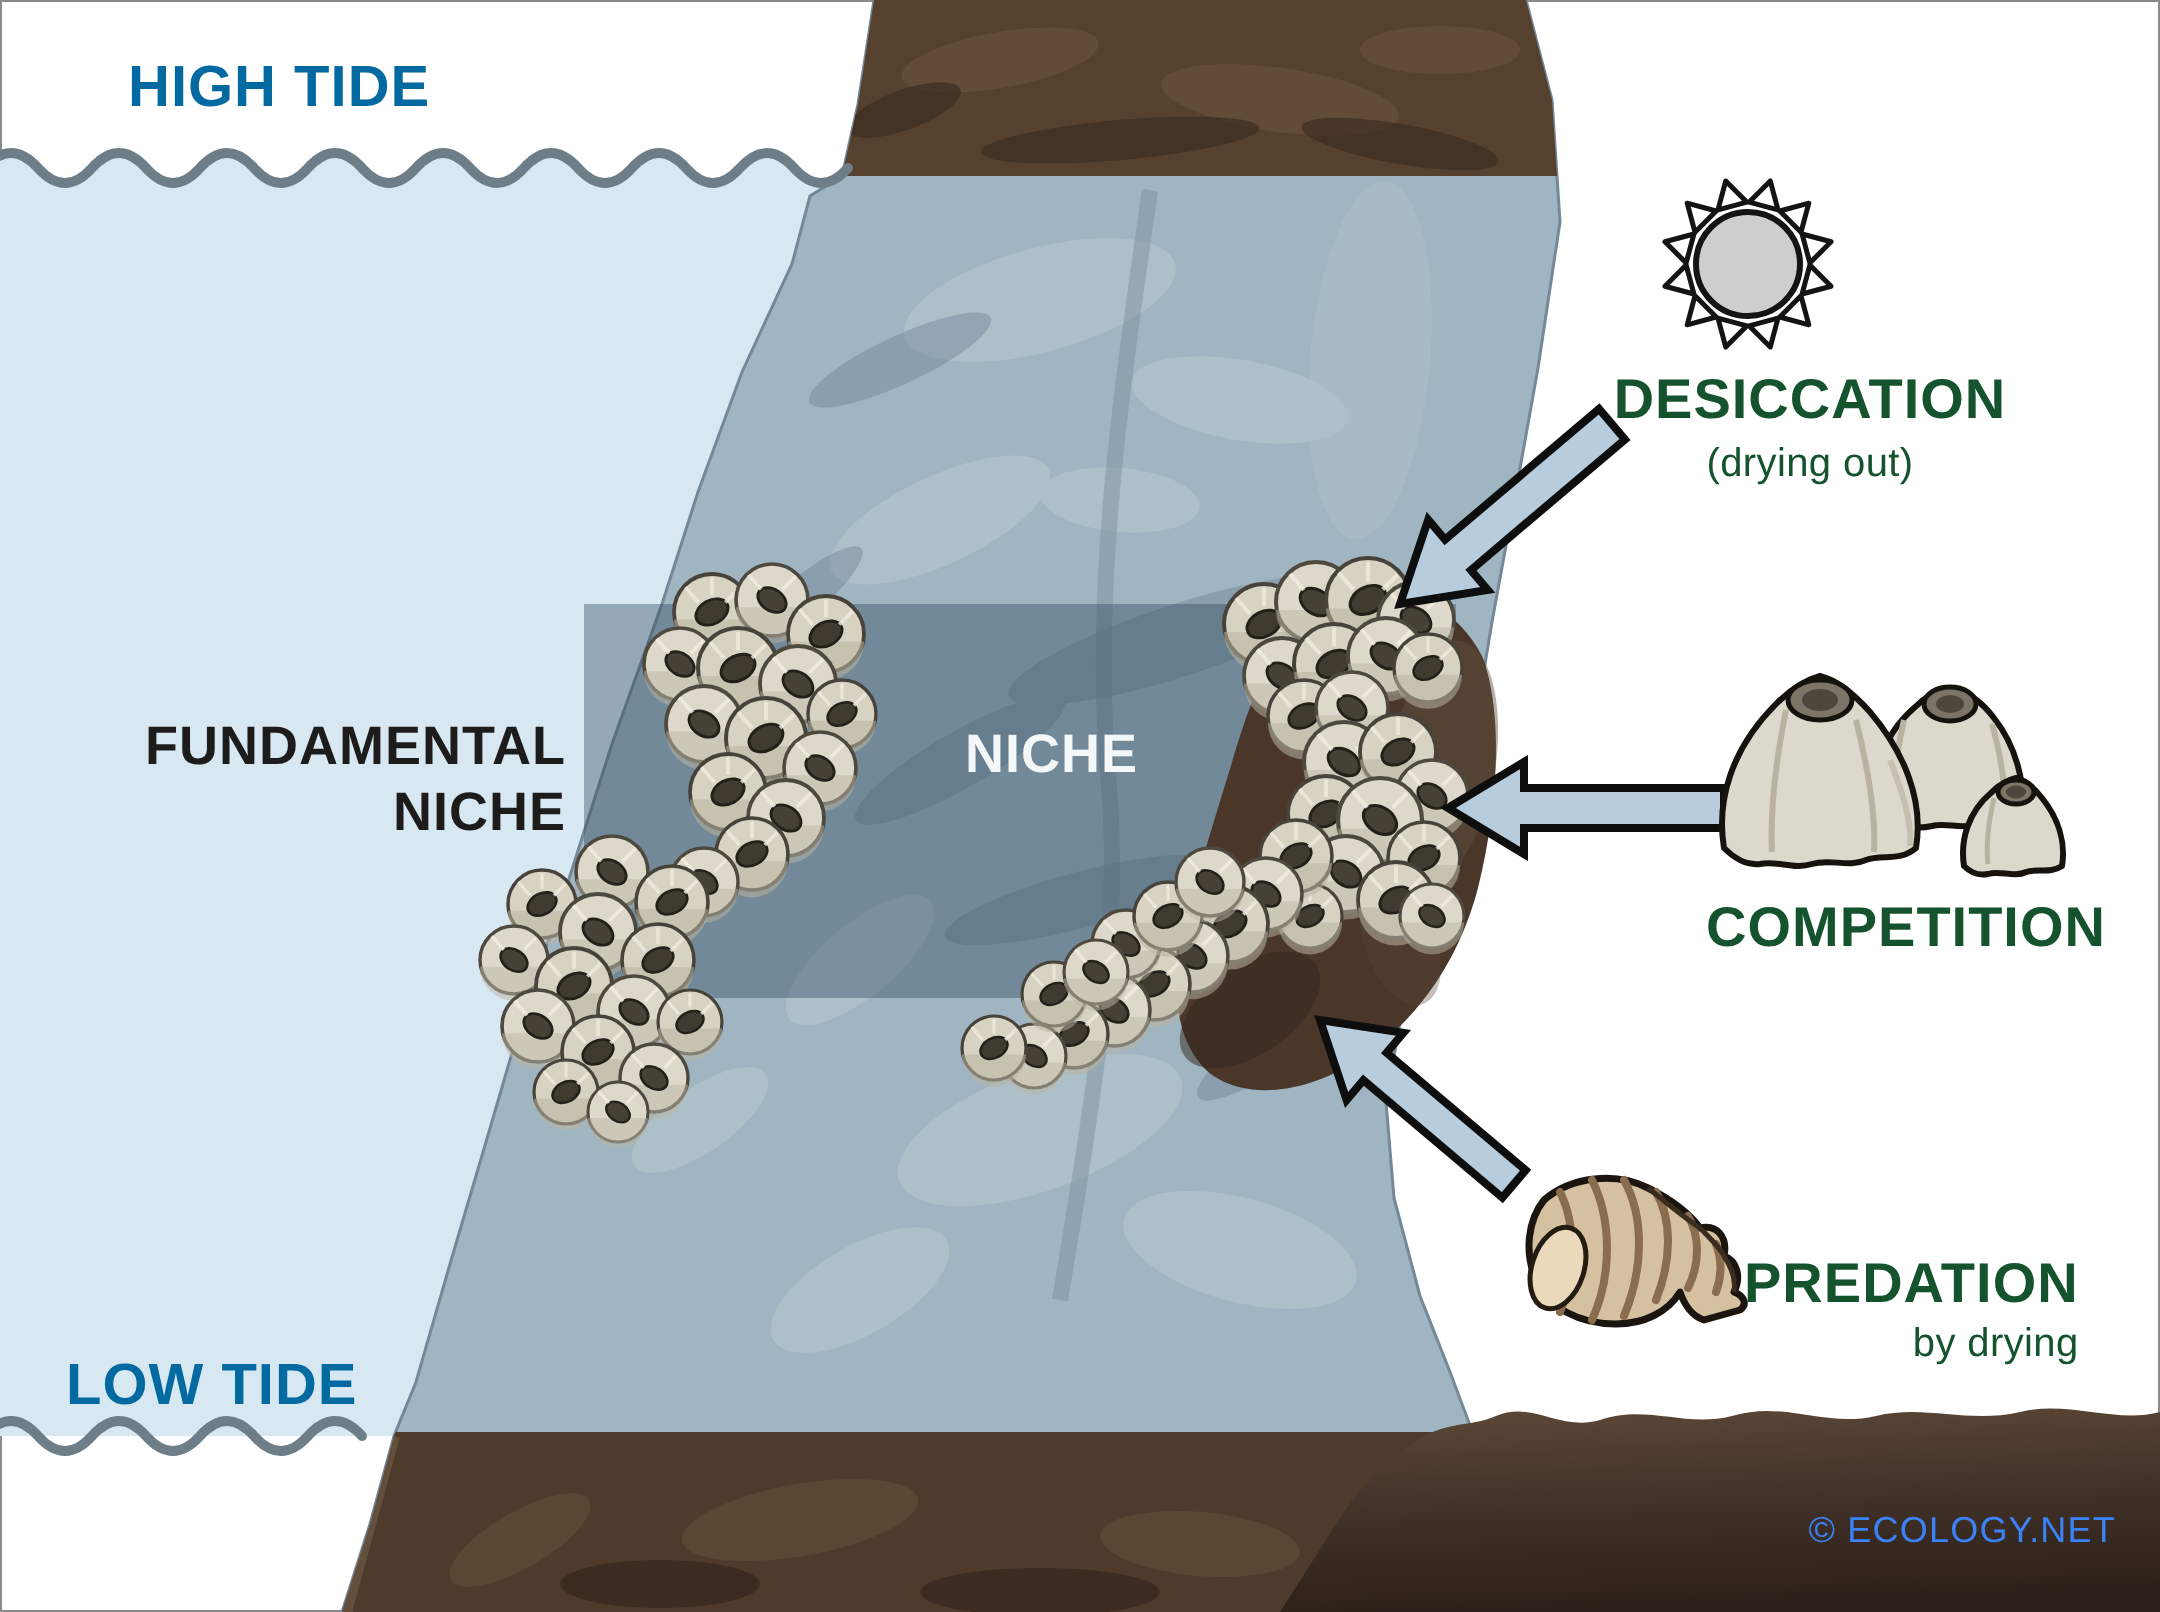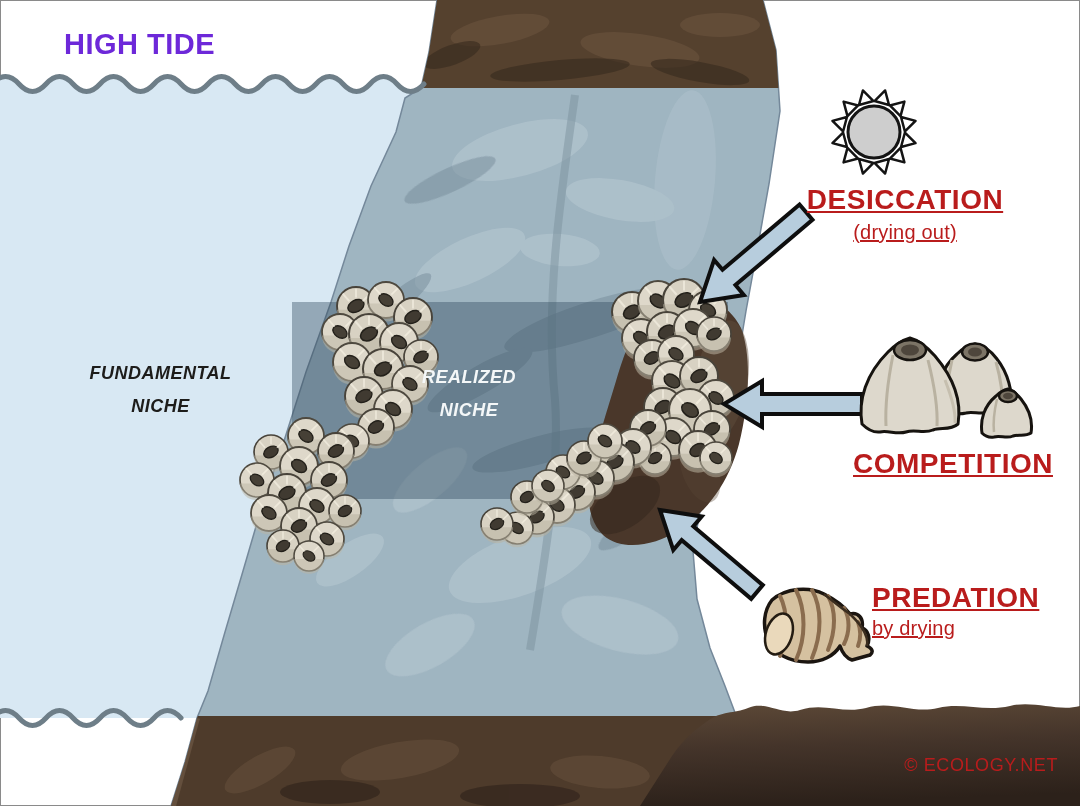--- a/index.html
+++ b/index.html
@@ -3,27 +3,27 @@
 <meta charset="utf-8">
 <style>
   html,body{margin:0;padding:0;background:#ffffff;}
   .stage{
     position:relative;width:1080px;height:806px;overflow:hidden;background:#ffffff;
     box-shadow:inset 0 0 0 1px #8a8a8a;
     font-family:"Liberation Sans",sans-serif;
   }
   .stage svg{position:absolute;left:0;top:0;}
   .lbl{position:absolute;white-space:nowrap;}
-  .tide{font-weight:700;font-size:29px;letter-spacing:.5px;color:#6d28d9;}
-  .niche{font-weight:700;font-size:18px;line-height:33px;letter-spacing:.5px;text-align:center;color:#1d1c1a;white-space:normal;font-style:italic;}
+  .tide{font-weight:700;font-size:29px;letter-spacing:.5px;color:#0369a1;}
+  .niche{font-weight:700;font-size:27px;line-height:33px;letter-spacing:.5px;text-align:right;color:#1d1c1a;white-space:normal;}
   .realized{color:#f4f7f8;}
-  .factor{font-weight:700;font-size:28px;letter-spacing:.5px;color:#b91c1c;text-align:center;white-space:normal;line-height:32px;text-decoration:underline;}
+  .factor{font-weight:700;font-size:28px;letter-spacing:.5px;color:#14532d;text-align:center;white-space:normal;line-height:32px;}
   .factor .sub, .sub{font-weight:400;font-size:20px;letter-spacing:.2px;}
-  .left-align{text-align:left;}
-  .credit{font-size:18px;color:#b91c1c;letter-spacing:.6px;text-align:right;font-weight:400;}
+  .left-align{text-align:right;margin-top:44px;}
+  .credit{font-size:18px;color:#3b82f6;letter-spacing:.6px;text-align:right;font-weight:400;}
 </style>
 </head>
 <body>
 
 <div class="stage">
 
 <svg width="1080" height="806" viewBox="0 0 1080 806" xmlns="http://www.w3.org/2000/svg">
   <defs>
     <path id="rockShape" d="M 437,0 L 429,52 L 421,88 L 405,98 L 396,132 L 371,186 L 349,246 L 331,302 L 306,372 L 284,441 L 262,506 L 243,571 L 225,632 L 208,691 L 197,718 L 185,762 L 171,806 L 740,806 L 742,758 L 737,718 L 725,686 L 710,648 L 697,599 L 693,551 L 703,494 L 722,433 L 736,371 L 746,311 L 757,251 L 769,184 L 780,111 L 776,50 L 763,0 Z"></path>
     <path id="waterShape" d="M -8,84 q 13.5,-15 27,0 q 13.5,15 27,0 q 13.5,-15 27,0 q 13.5,15 27,0 q 13.5,-15 27,0 q 13.5,15 27,0 q 13.5,-15 27,0 q 13.5,15 27,0 q 13.5,-15 27,0 q 13.5,15 27,0 q 13.5,-15 27,0 q 13.5,15 27,0 q 13.5,-15 27,0 q 13.5,15 27,0 q 13.5,-15 27,0 q 13.5,15 27,0 q 13.5,-15 27,0 q 13.5,15 27,0 q 13.5,-15 27,0 q 13.5,15 27,0 q 13.5,-15 27,0 q 13.5,15 27,0 q 13.5,-15 27,0 q 13.5,15 27,0 q 13.5,-15 27,0 q 13.5,15 27,0 q 13.5,-15 27,0 q 13.5,15 27,0 L 752,95 L 750,180 L 742,250 L 733,315 L 726,372 L 712,434 L 694,495 L 686,552 L 690,600 L 703,649 L 716,688 L 727,718 L -8,718 Z"></path>
@@ -252,28 +252,28 @@
 
   <g stroke-linejoin="round">
     <path d="M 772,600 C 786,588 808,586 824,594 C 836,600 844,606 850,614 C 858,612 864,618 862,628 C 868,630 871,638 867,646 C 872,648 874,652 870,655 L 852,660 C 846,658 842,652 840,646 C 834,656 822,662 808,662 C 790,662 774,654 768,640 C 762,626 764,610 772,600 Z" fill="#d5c1a0" stroke="#1b1510" stroke-width="3.5"></path>
     <path d="M 780,596 C 788,612 788,636 780,656 M 796,590 C 806,610 806,638 796,660 M 812,590 C 822,608 822,634 812,658 M 828,596 C 836,610 836,630 828,650 M 844,608 C 850,618 850,632 844,644 M 858,622 C 861,630 861,638 858,646" stroke="#8a6c4e" stroke-width="4" fill="none" stroke-linecap="round"></path>
     <path d="M 824,594 C 834,602 841,608 850,614 M 850,614 C 856,620 860,624 862,628 M 862,628 C 866,634 868,640 867,646" stroke="#3a2c1e" stroke-width="2.5" fill="none"></path>
     <ellipse cx="779" cy="634" rx="13" ry="21" transform="rotate(18 779 634)" fill="#ead9bb" stroke="#241c12" stroke-width="2.5"></ellipse>
   </g>
 </svg>
 
   <div class="lbl tide" style="left:64px;top:28px">HIGH TIDE</div>
+  <div class="lbl tide" style="left:33px;top:677px">LOW TIDE</div>
 
   <div class="lbl niche" style="left:38px;top:357px;width:245px">
     <div>FUNDAMENTAL</div>
     <div>NICHE</div>
   </div>
 
   <div class="lbl niche realized" style="left:369px;top:361px;width:200px">
-    <div>REALIZED</div>
     <div>NICHE</div>
   </div>
 
   <div class="lbl factor" style="left:791px;top:184px;width:228px">
     <div>DESICCATION</div>
     <div class="sub">(drying out)</div>
   </div>
 
   <div class="lbl factor" style="left:849px;top:448px;width:208px">COMPETITION</div>
 

